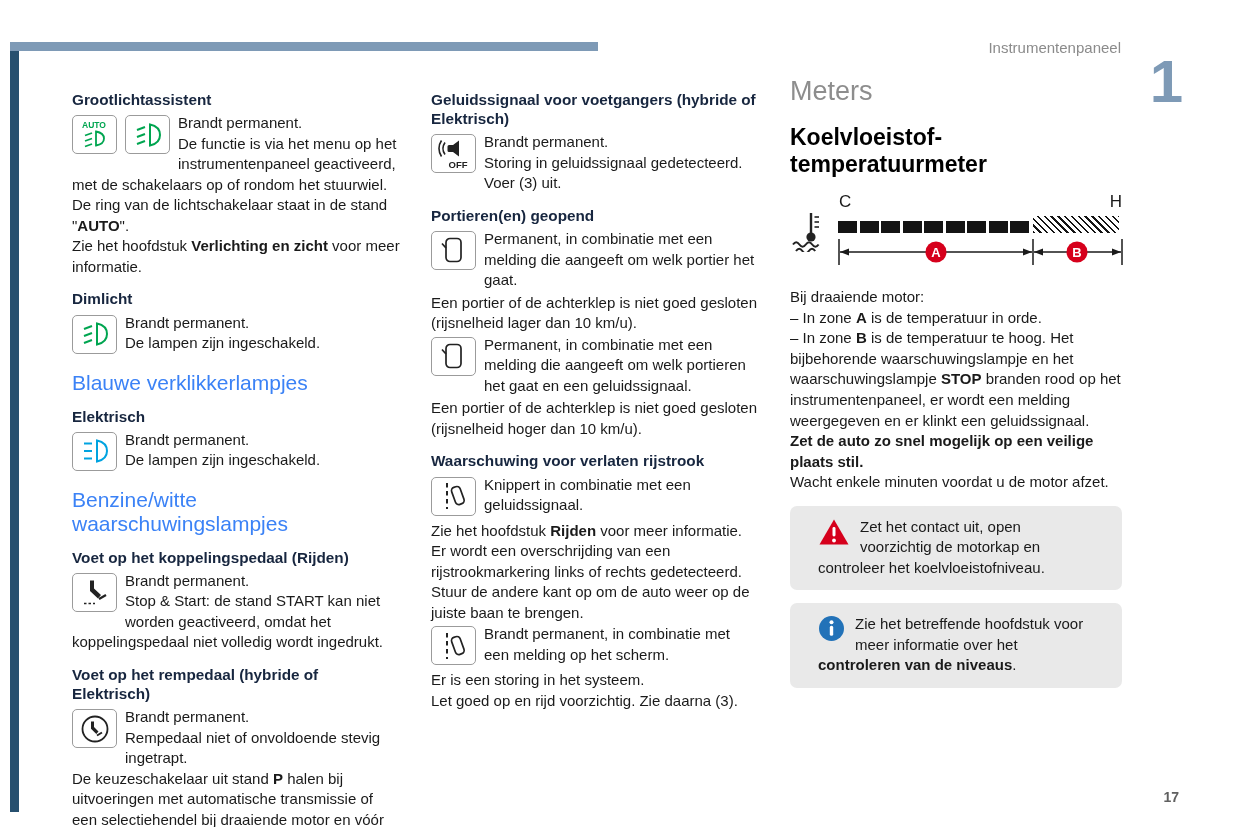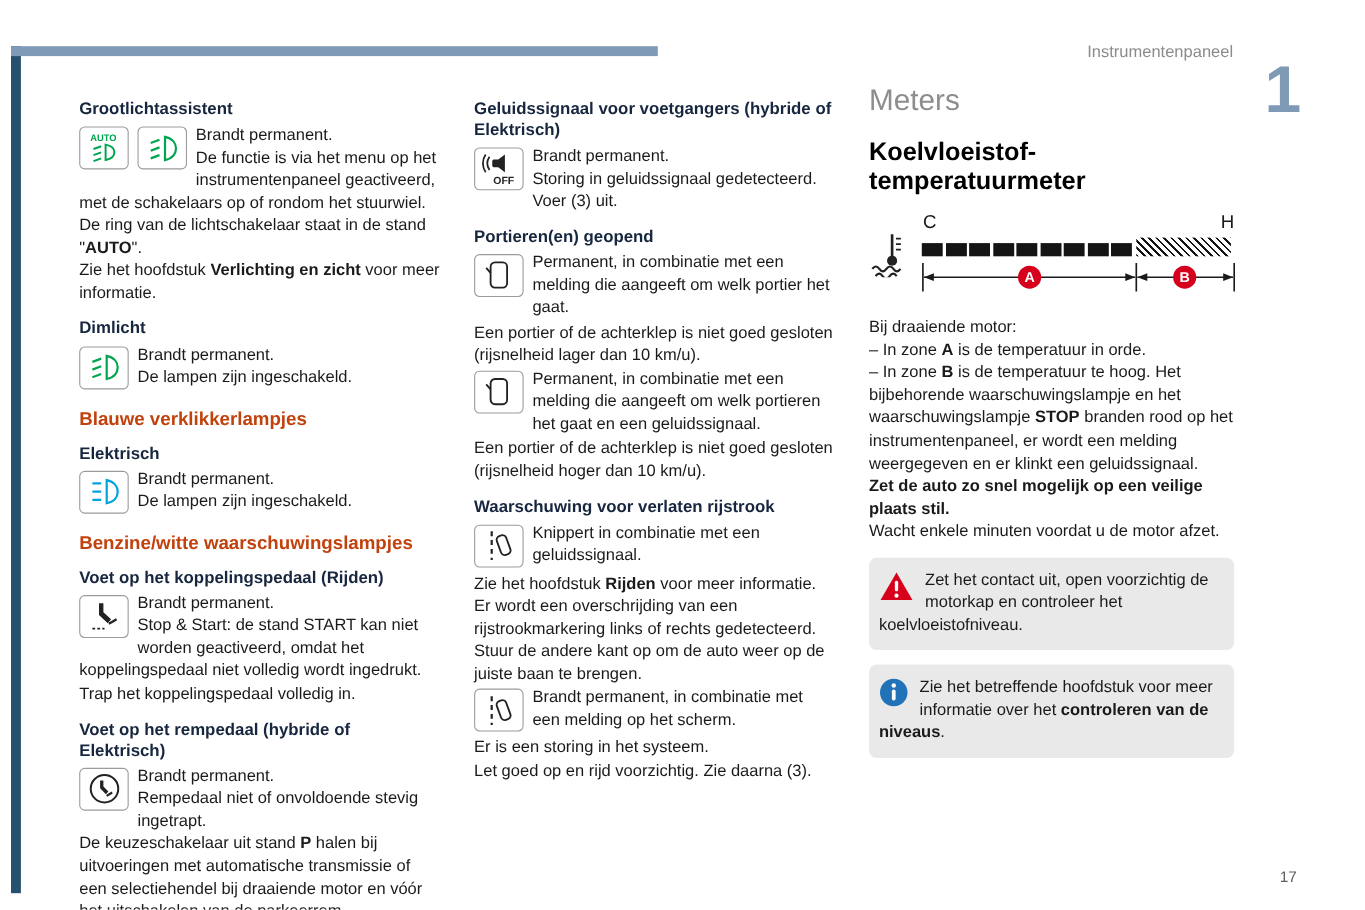--- a/index.html
+++ b/index.html
@@ -2,43 +2,43 @@
 <html lang="nl"><head>
 <meta charset="utf-8">
 <style>
   *{margin:0;padding:0;box-sizing:border-box}
   body{width:1241px;height:827px;position:relative;overflow:hidden;background:#fff;color:#1a1a1a;
        font-family:"Liberation Sans","DejaVu Sans",sans-serif;font-size:15px}
   .spine{position:absolute;left:10px;top:42px;width:9px;height:770px;background:#27506f}
   .topbar{position:absolute;left:10px;top:42px;width:588px;height:9px;background:#7e9ab6}
   .header-label{position:absolute;top:39px;right:120px;font-size:15px;color:#8b8b8b}
   .chapter-num{position:absolute;top:52px;right:58px;font-size:60px;font-weight:700;color:#7e9ab6;line-height:1}
-  .page-num{position:absolute;bottom:22px;right:62px;font-size:14px;font-weight:400;color:#606060}
+  .page-num{position:absolute;bottom:22px;right:62px;font-size:14px;font-weight:700;color:#606060}
   .content{position:absolute;left:72px;top:74px;display:flex;gap:31px}
   .col{width:328px}
   .col3{width:332px}
   .sec-title{font-size:15.3px;font-weight:700;color:#17263f;margin:12px 0 4px;line-height:1.25}
   .col > .sec-title:first-child{margin-top:16px}
-  .cat-title{font-size:17px;font-weight:700;color:#c2410c;margin:14px 0 6px}
+  .cat-title{font-size:21px;font-weight:400;color:#3b82f6;margin:14px 0 6px}
   .para{font-size:15px;line-height:1.37;margin:0}
   .block{margin:1px 0 2px}
   .block::after,.box::after{content:"";display:block;clear:both}
   .iconbox{float:left;width:45px;height:39px;border:1px solid #9b9b9b;border-radius:5px;
            display:flex;align-items:center;justify-content:center;background:#fff;margin:2px 8px 3px 0}
   .b{font-weight:700}
   .meters-title{font-size:27px;font-weight:400;color:#8d8d8d;margin:2px 0 10px}
   .kv-title{font-size:23px;font-weight:700;color:#000;line-height:1.18;margin:17px 0 14px}
   .gauge{display:flex;align-items:center;gap:12px;margin:4px 0 14px}
   .gauge-body{width:285px}
   .gauge-labels{display:flex;justify-content:space-between;font-size:17px;margin-bottom:3px;padding:0 1px}
   .gauge-bar{display:flex;align-items:flex-end;height:18px;margin-bottom:5px}
   .seg{width:19px;height:12px;background:#141414;margin-right:2.5px}
   .seg-hatch{width:86px;height:17px;margin-left:1px;
              background:repeating-linear-gradient(45deg,#141414 0 1.7px,#ffffff 1.7px 4.8px)}
-  .box{background:#e9e9e9;border-radius:7px;padding:11px 9px 12px;margin:13px 0 0}
+  .box{background:#e9e9e9;border-radius:7px;padding:11px 28px 12px;margin:13px 0 0}
   .bicon{float:left;margin:1px 10px 2px 0}
 </style>
 </head>
 <body>
 
 <div class="spine"></div>
 <div class="topbar"></div>
 <div class="header-label">Instrumentenpaneel</div>
 <div class="chapter-num">1</div>
 
@@ -115,21 +115,20 @@
     <div class="block">
       <span class="iconbox">
         <svg width="26" height="28" viewBox="0 0 26 28">
           <path d="M8 2.5 h4 v8 l7 6.5 -3 3.5 -8 -7.5 Z" fill="#222"></path>
           <path d="M17 21 l7 -4" stroke="#222" stroke-width="2.2" fill="none"></path>
           <line x1="2" y1="25.5" x2="13" y2="25.5" stroke="#222" stroke-width="1.5" stroke-dasharray="2.5 2"></line>
         </svg>
       </span>
       <p class="para">Brandt permanent.</p>
       <p class="para">Stop &amp; Start: de stand START kan niet worden geactiveerd, omdat het koppelingspedaal niet volledig wordt ingedrukt.</p>
-      <p class="para">Trap het koppelingspedaal volledig in.</p>
     </div>
 
     <h3 class="sec-title">Voet op het rempedaal (hybride of Elektrisch)</h3>
     <div class="block">
       <span class="iconbox">
         <svg width="30" height="30" viewBox="0 0 30 30">
           <circle cx="15" cy="15" r="12.5" fill="none" stroke="#222" stroke-width="1.8"></circle>
           <path d="M11 7.5 h3 v5.5 l4.5 4.5 -2.2 2.5 -5.3 -5.3 Z" fill="#222"></path>
           <path d="M17 21.5 l5 -3" stroke="#222" stroke-width="2" fill="none"></path>
         </svg>

